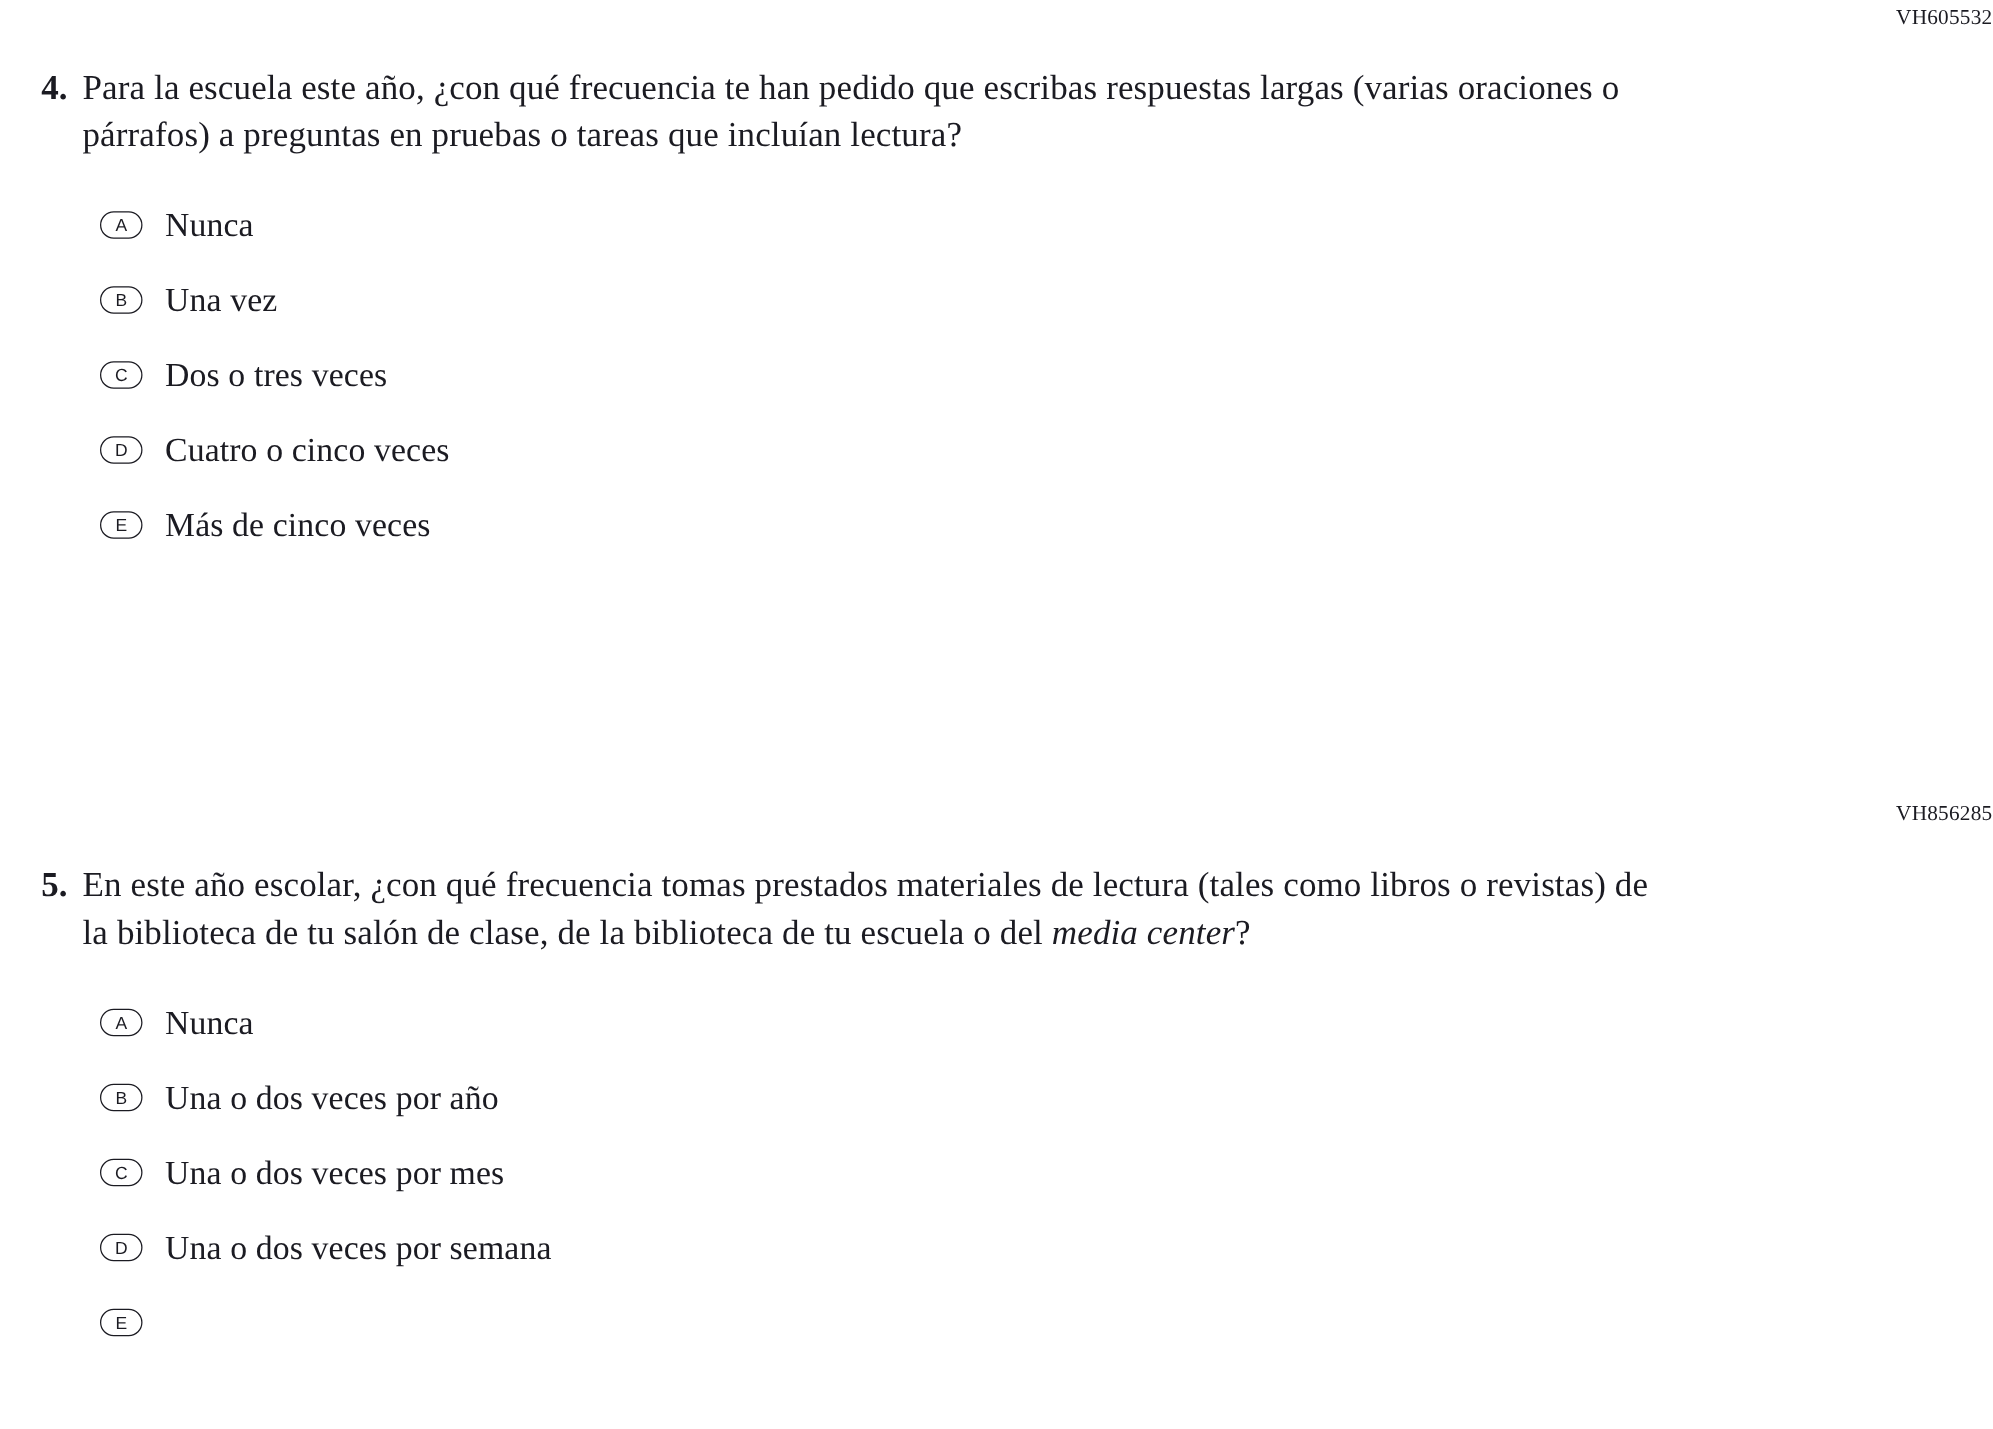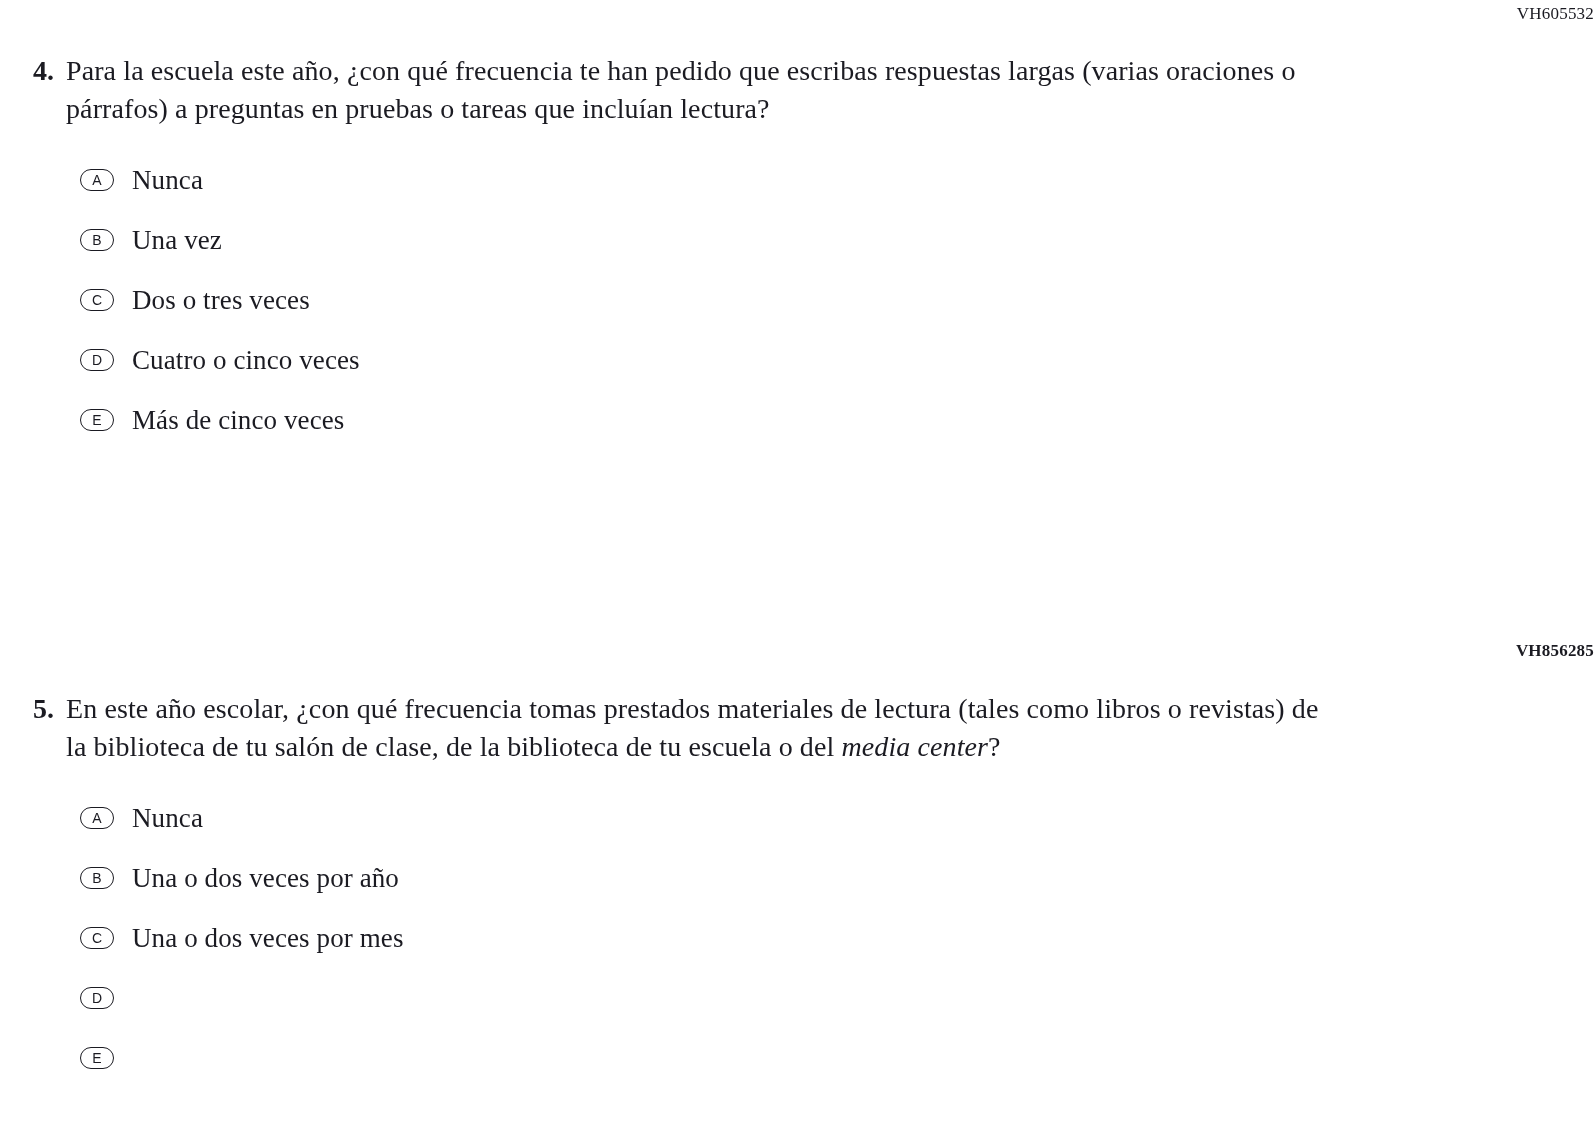--- a/index.html
+++ b/index.html
@@ -120,21 +120,21 @@
         <span class="bubble">D</span>
         <span class="option-label">Cuatro o cinco veces</span>
       </div>
       <div class="option">
         <span class="bubble">E</span>
         <span class="option-label">Más de cinco veces</span>
       </div>
     </div>
   </div>
 
-  <div class="item-code" style="top: 641px; font-weight: bold;">VH856285</div>
+  <div class="item-code" style="top: 641px;">VH856285</div>
 
   <div class="question-block" style="top: 690px;">
     <div class="q-head">
       <div class="q-number">5.</div>
       <div class="q-text">
         <span>En este año escolar, ¿con qué frecuencia tomas prestados materiales de lectura (tales como libros o revistas) de la biblioteca de tu salón de clase, de la biblioteca de tu escuela o del </span><i>media center</i><span>?</span>
       </div>
     </div>
     <div class="options">
       <div class="option">
@@ -144,20 +144,21 @@
       <div class="option">
         <span class="bubble">B</span>
         <span class="option-label">Una o dos veces por año</span>
       </div>
       <div class="option">
         <span class="bubble">C</span>
         <span class="option-label">Una o dos veces por mes</span>
       </div>
       <div class="option">
         <span class="bubble">D</span>
+        <span class="option-label">Una o dos veces por semana</span>
       </div>
       <div class="option">
         <span class="bubble">E</span>
       </div>
     </div>
   </div>
 
 </div>
 
 </body></html>

